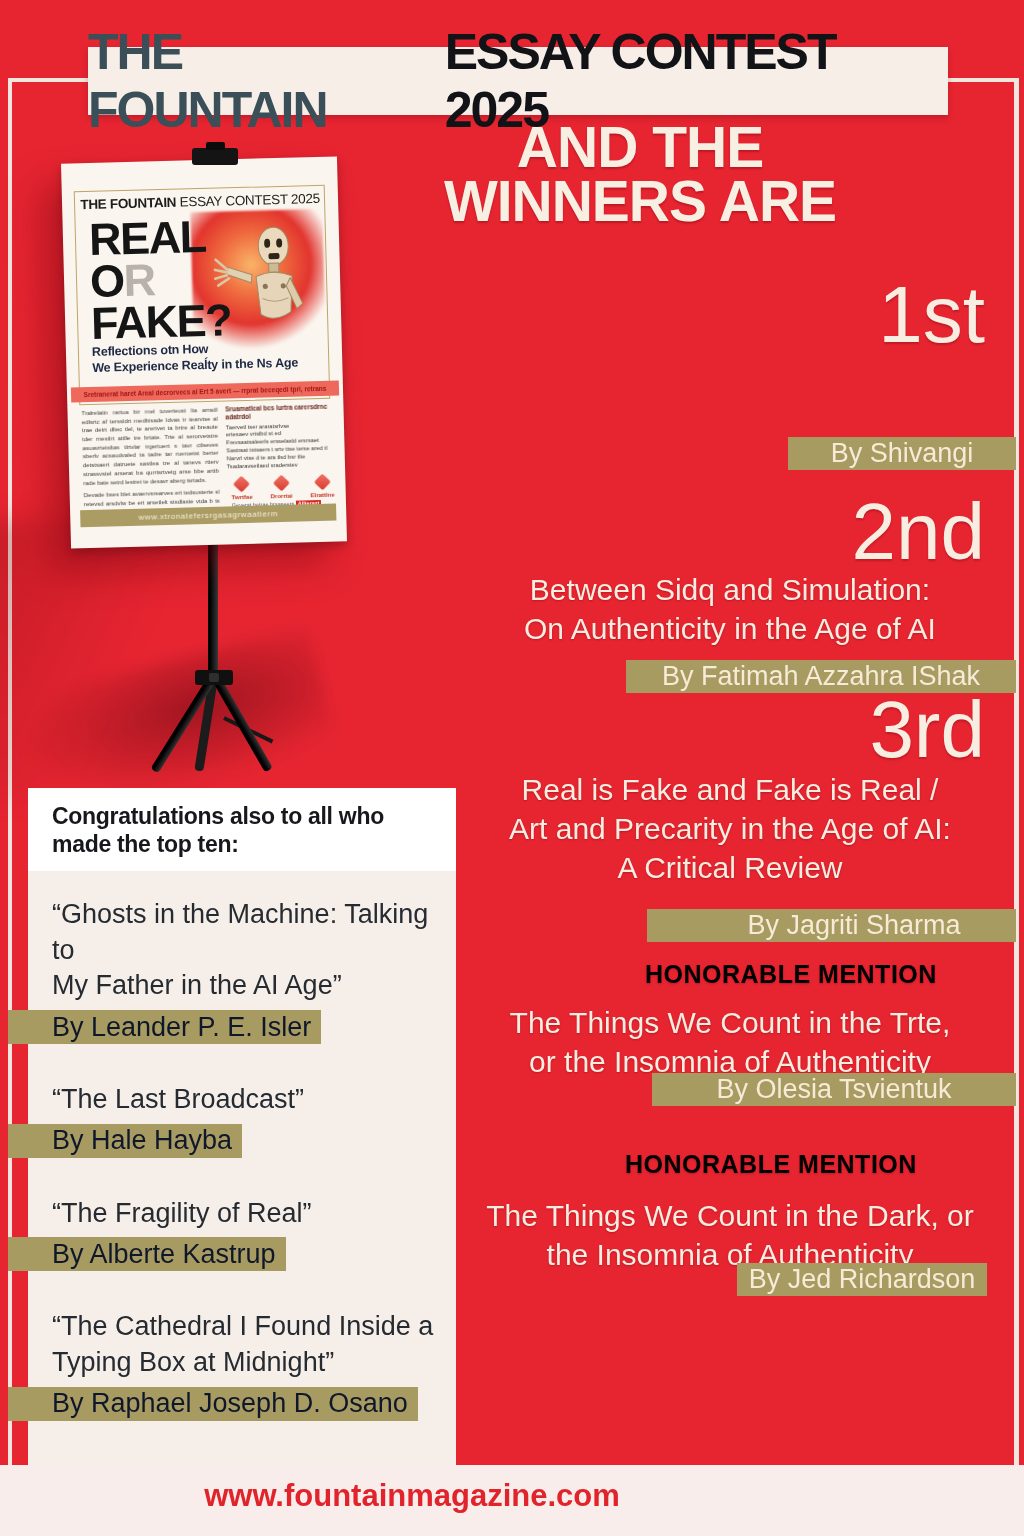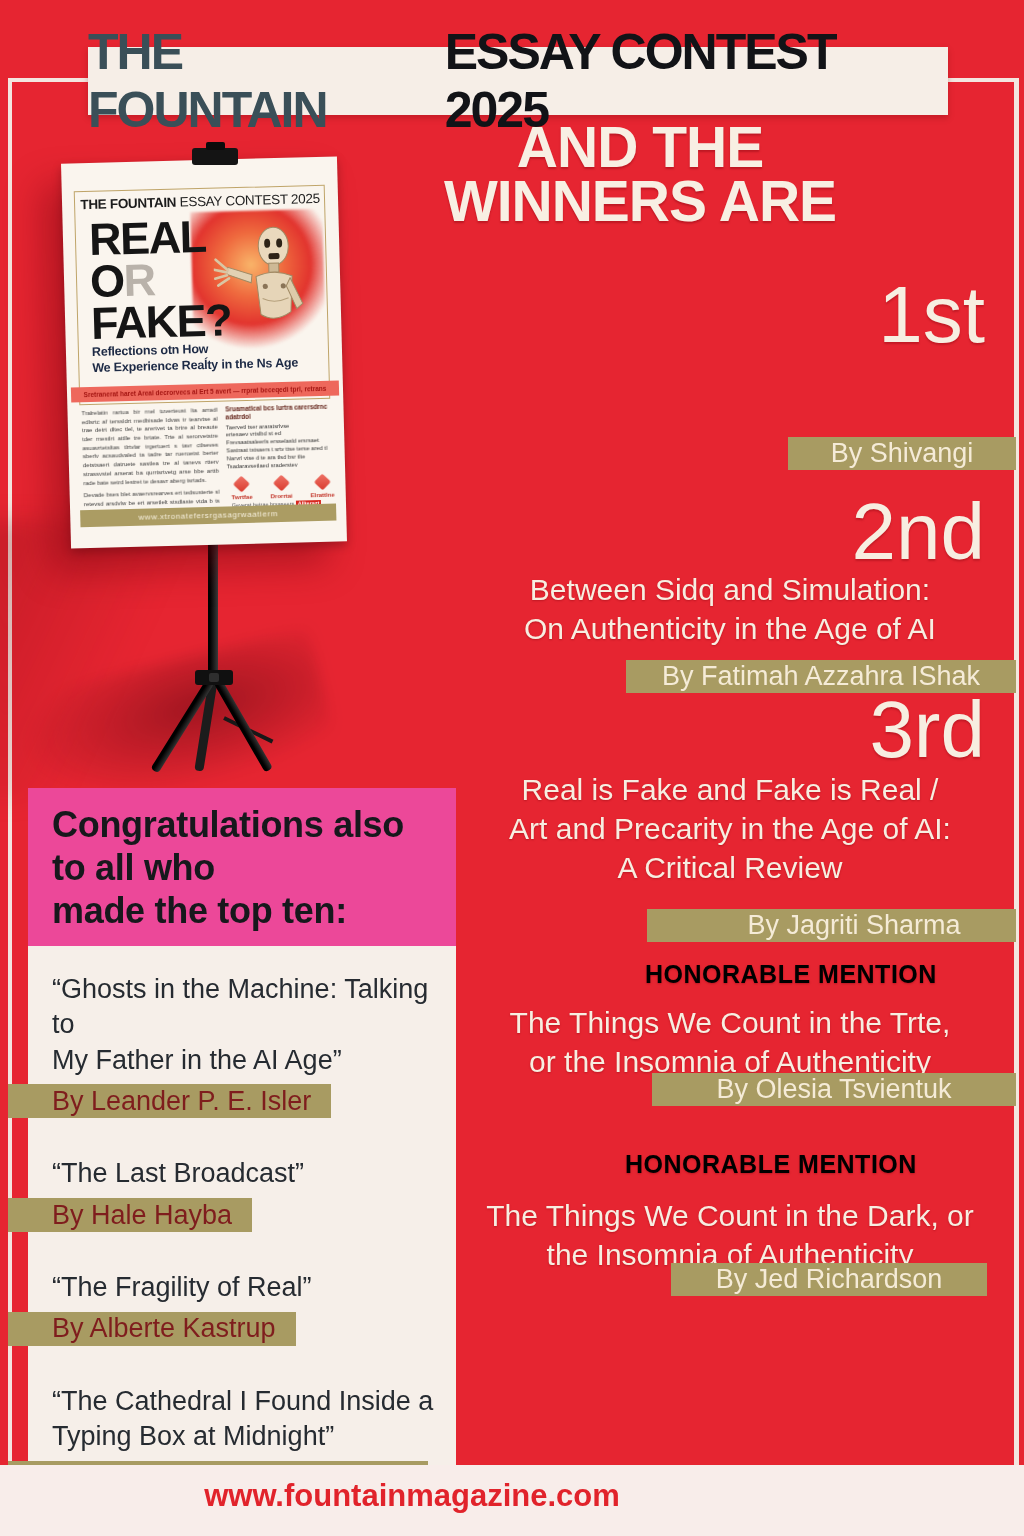--- a/index.html
+++ b/index.html
@@ -47,31 +47,31 @@
     color:#f5ebd7;font-size:27px;display:flex;align-items:center;justify-content:center;
   }
   .hm-label{
     position:absolute;color:#000000;font-weight:800;font-size:25px;letter-spacing:.5px;
     text-shadow:0 1px 2px rgba(130,5,15,.4);
   }
 
   
   .card{position:absolute;left:28px;top:788px;width:428px;height:549px;display:flex;flex-direction:column;}
   .card-header{
-    background:#ec4899;padding:15px 22px 13px 24px;
-    font-size:36px;font-weight:800;color:#17181c;line-height:1.2;letter-spacing:-.3px;
+    background:#ffffff;padding:15px 22px 13px 24px;
+    font-size:23px;font-weight:800;color:#17181c;line-height:1.2;letter-spacing:-.3px;
   }
   .card-gap{height:7px;}
   .card-list{background:#f6efe9;flex:1;padding-top:26px;}
   .entry{margin-bottom:38px;}
   .entry-title{margin:0 18px 6px 24px;font-size:27px;color:#262b31;line-height:1.32;}
   .entry-bar{
-    margin-left:-20px;width:max-content;background:#a89b62;color:#7f1d1d;
+    margin-left:-20px;width:max-content;background:#a89b62;color:#0f172a;
     font-size:27px;height:34px;display:flex;align-items:center;
-    padding-left:44px;padding-right:20px;
+    padding-left:44px;padding-right:10px;
   }
 
   
   .footer-band{position:absolute;left:0;top:1465px;width:1024px;height:71px;background:#f8edea;}
   .footer-url{
     position:absolute;left:0;top:1478px;width:824px;text-align:center;
     font-size:31px;font-weight:700;color:#e1232b;
   }
 
   
@@ -283,21 +283,21 @@
     <div>The Things We Count in the Trte,</div>
     <div>or the Insomnia of Authenticity</div>
   </div>
   <div class="by-bar" style="top:1073px;right:8px;width:364px;">By Olesia Tsvientuk</div>
 
   <div class="hm-label" style="left:625px;top:1150px;">HONORABLE MENTION</div>
   <div class="w-title center" style="top:1196px;">
     <div>The Things We Count in the Dark, or</div>
     <div>the Insomnia of Authenticity</div>
   </div>
-  <div class="by-bar" style="top:1263px;right:37px;width:316px;">By Jed Richardson</div>
+  <div class="by-bar" style="top:1263px;right:37px;width:250px;">By Jed Richardson</div>
 
   <div class="card">
     <div class="card-header">
       <div>Congratulations also to all who</div>
       <div>made the top ten:</div>
     </div>
     <div class="card-gap"></div>
     <div class="card-list">
 
       <div class="entry">

